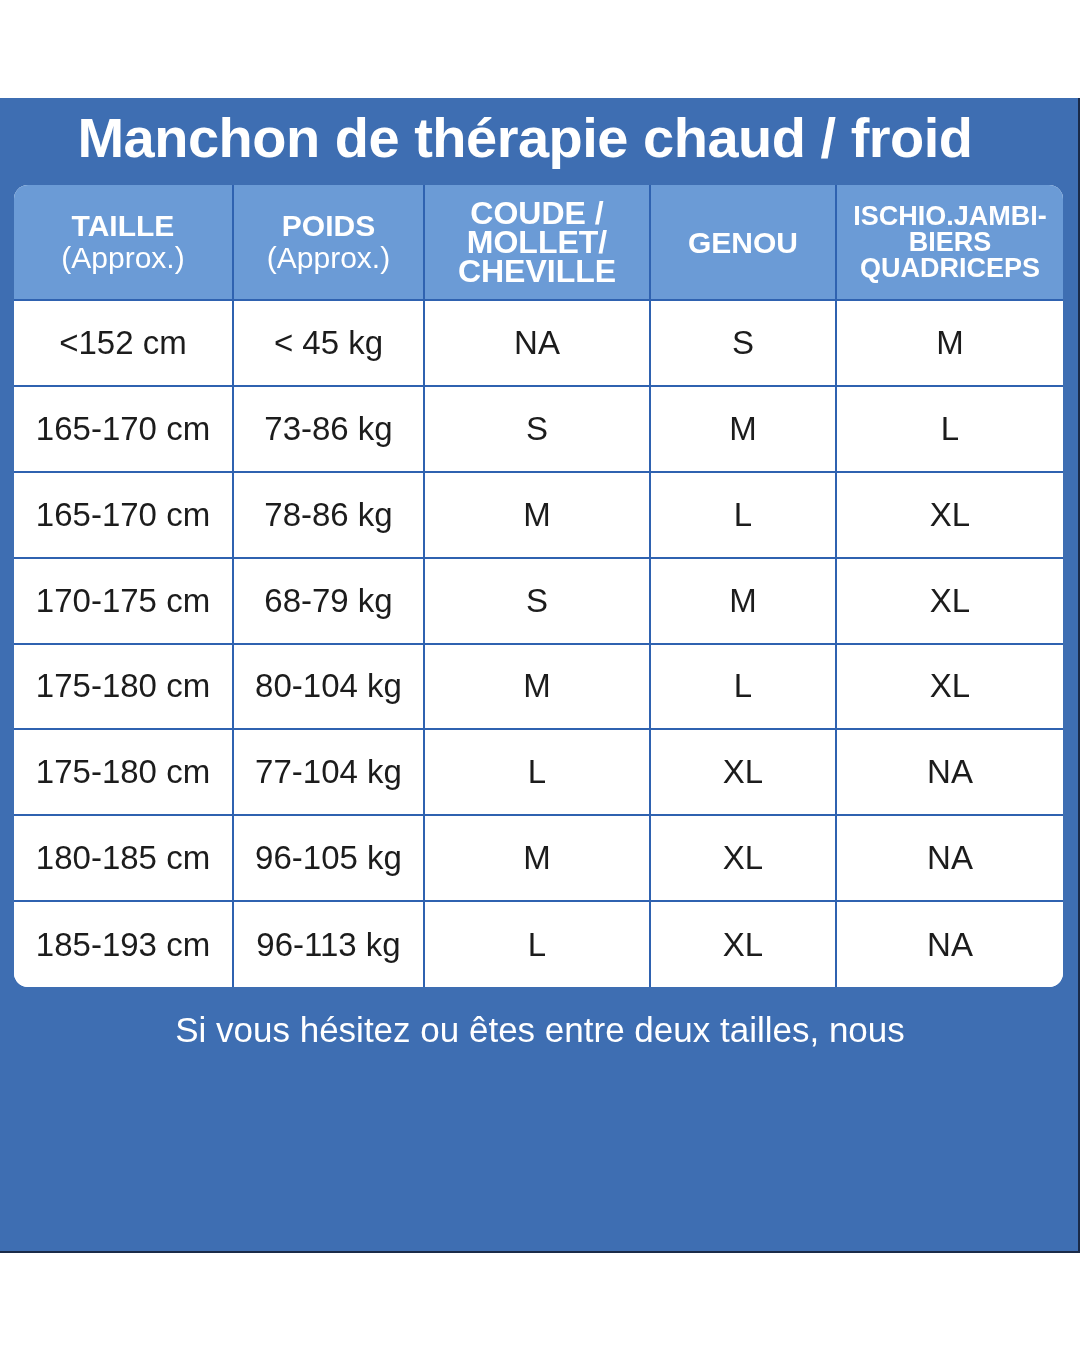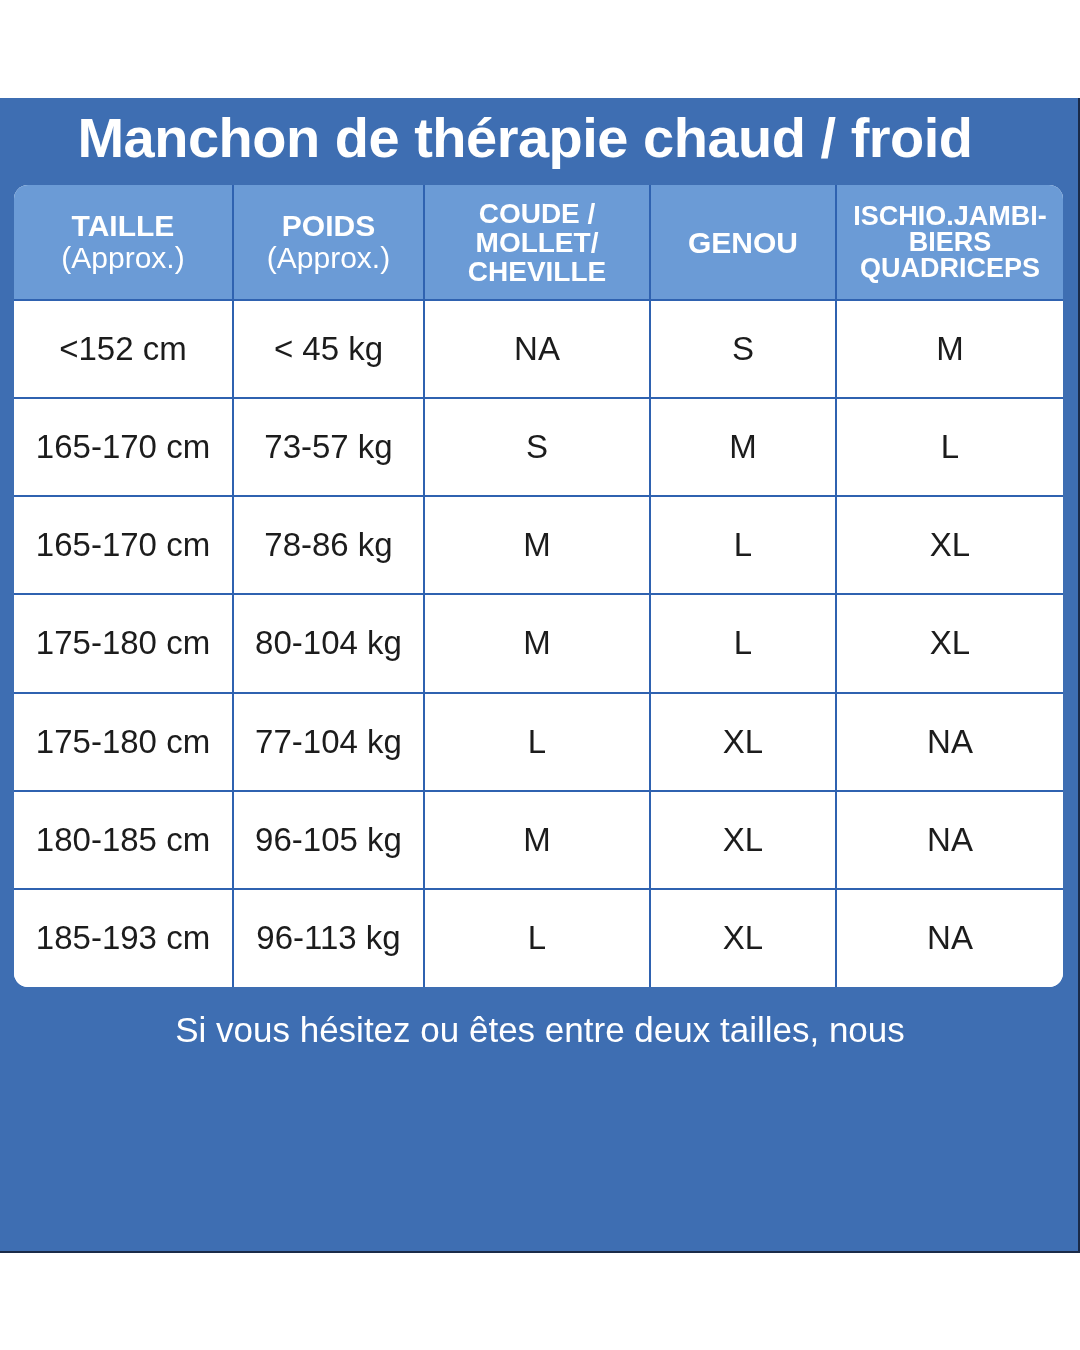--- a/index.html
+++ b/index.html
@@ -80,21 +80,21 @@
       display: block;
       font-weight: normal;
       font-size: 30px;
       line-height: 33px;
     }
     table.size-table th .main {
       display: block;
       font-weight: bold;
     }
     table.size-table th.dense {
-      font-size: 28px;
+      font-size: 32px;
       line-height: 29px;
       margin-left: 32px;
     }
     table.size-table th.dense2 {
       font-size: 27px;
       line-height: 26px;
     }
     table.size-table tbody tr { height: 68.7px; }
     table.size-table td {
       color: #1c1c1c;
@@ -158,30 +158,37 @@
     <tbody>
       <tr>
         <td>&lt;152 cm</td>
         <td>&lt; 45 kg</td>
         <td>NA</td>
         <td>S</td>
         <td>M</td>
       </tr>
       <tr>
         <td>165-170 cm</td>
-        <td>73-57 kg</td>
+        <td>73-86 kg</td>
         <td>S</td>
         <td>M</td>
         <td>L</td>
       </tr>
       <tr>
         <td>165-170 cm</td>
         <td>78-86 kg</td>
         <td>M</td>
         <td>L</td>
+        <td>XL</td>
+      </tr>
+      <tr>
+        <td>170-175 cm</td>
+        <td>68-79 kg</td>
+        <td>S</td>
+        <td>M</td>
         <td>XL</td>
       </tr>
       <tr>
         <td>175-180 cm</td>
         <td>80-104 kg</td>
         <td>M</td>
         <td>L</td>
         <td>XL</td>
       </tr>
       <tr>

